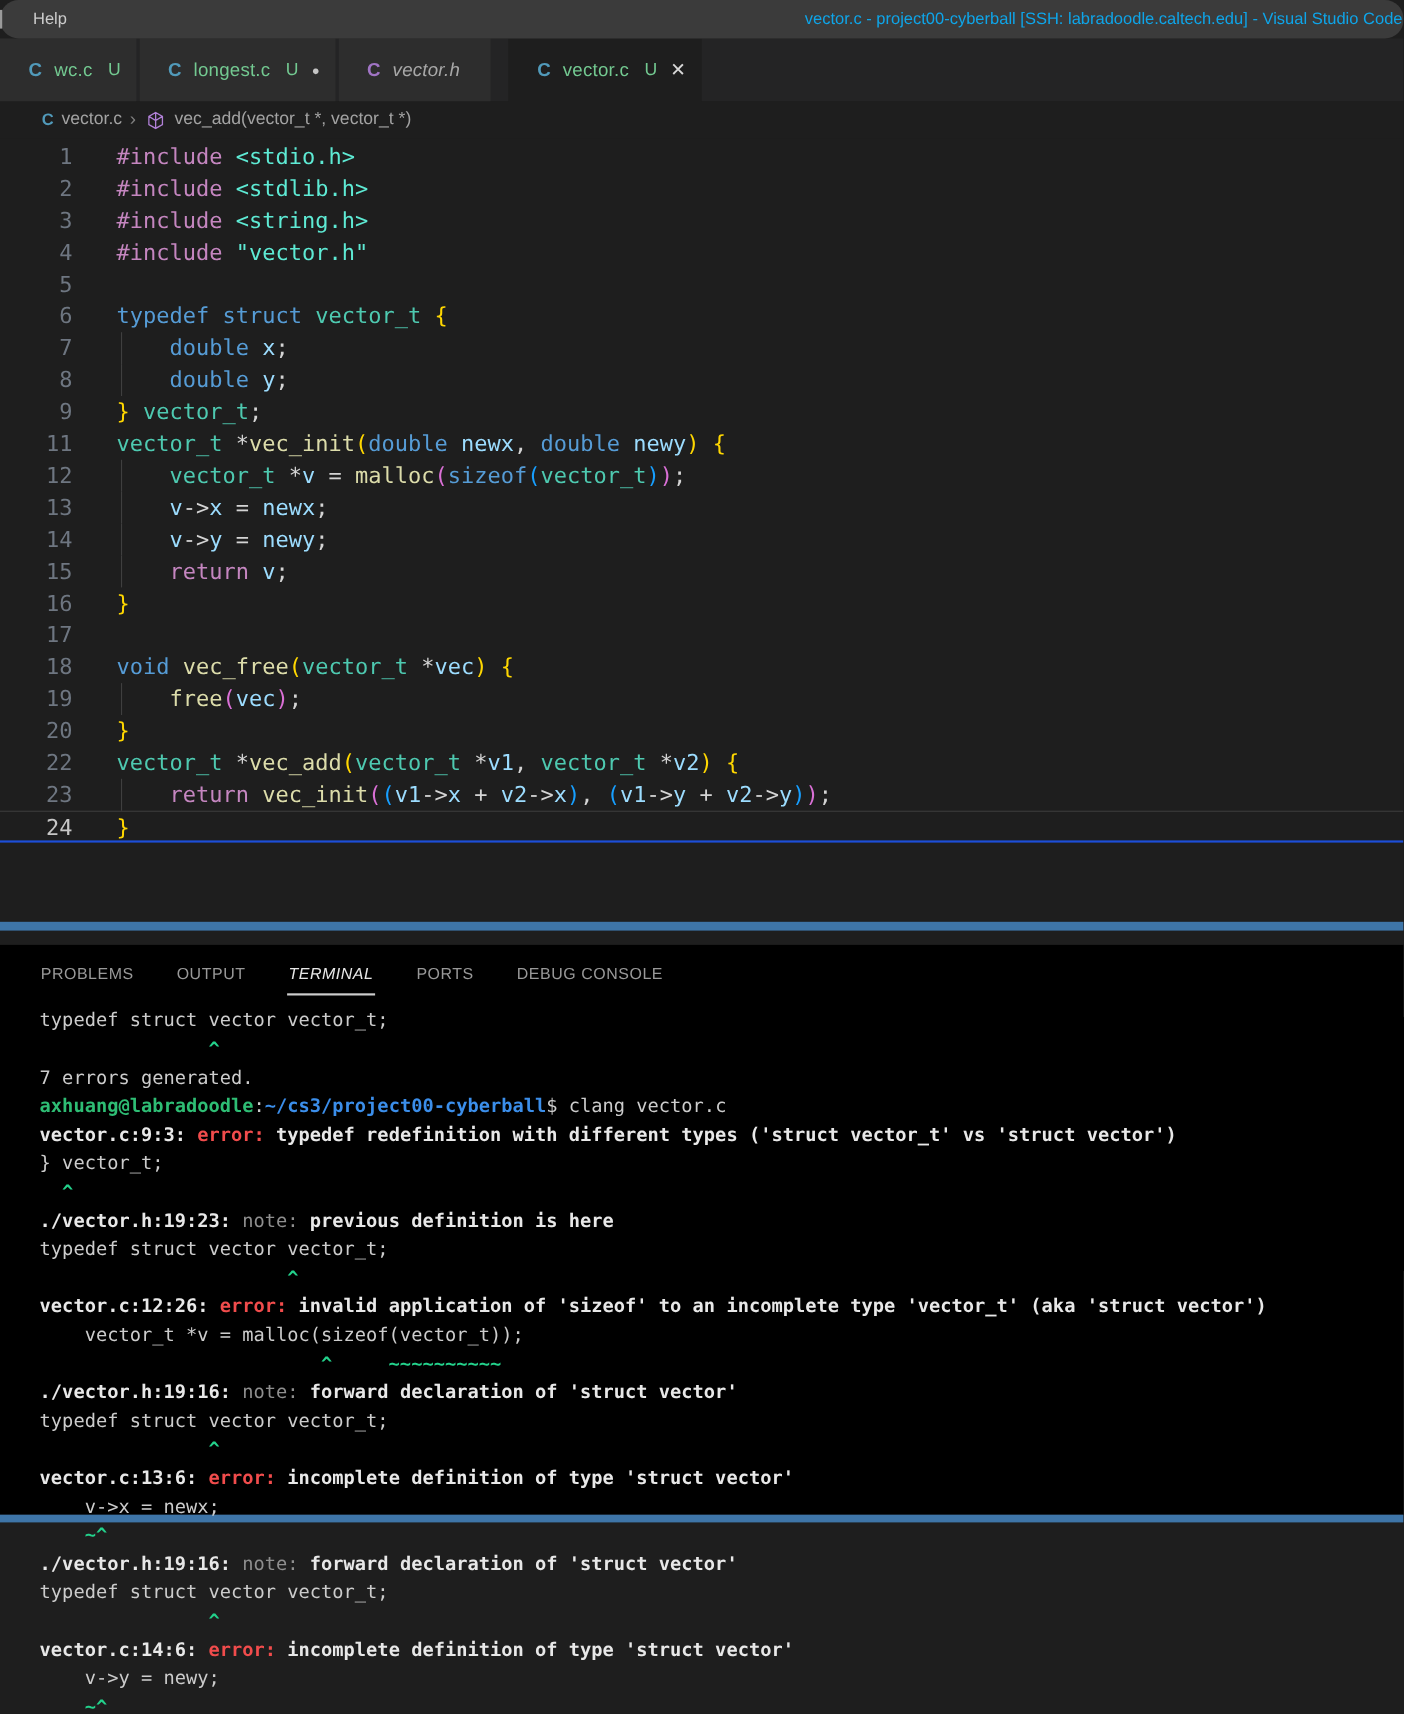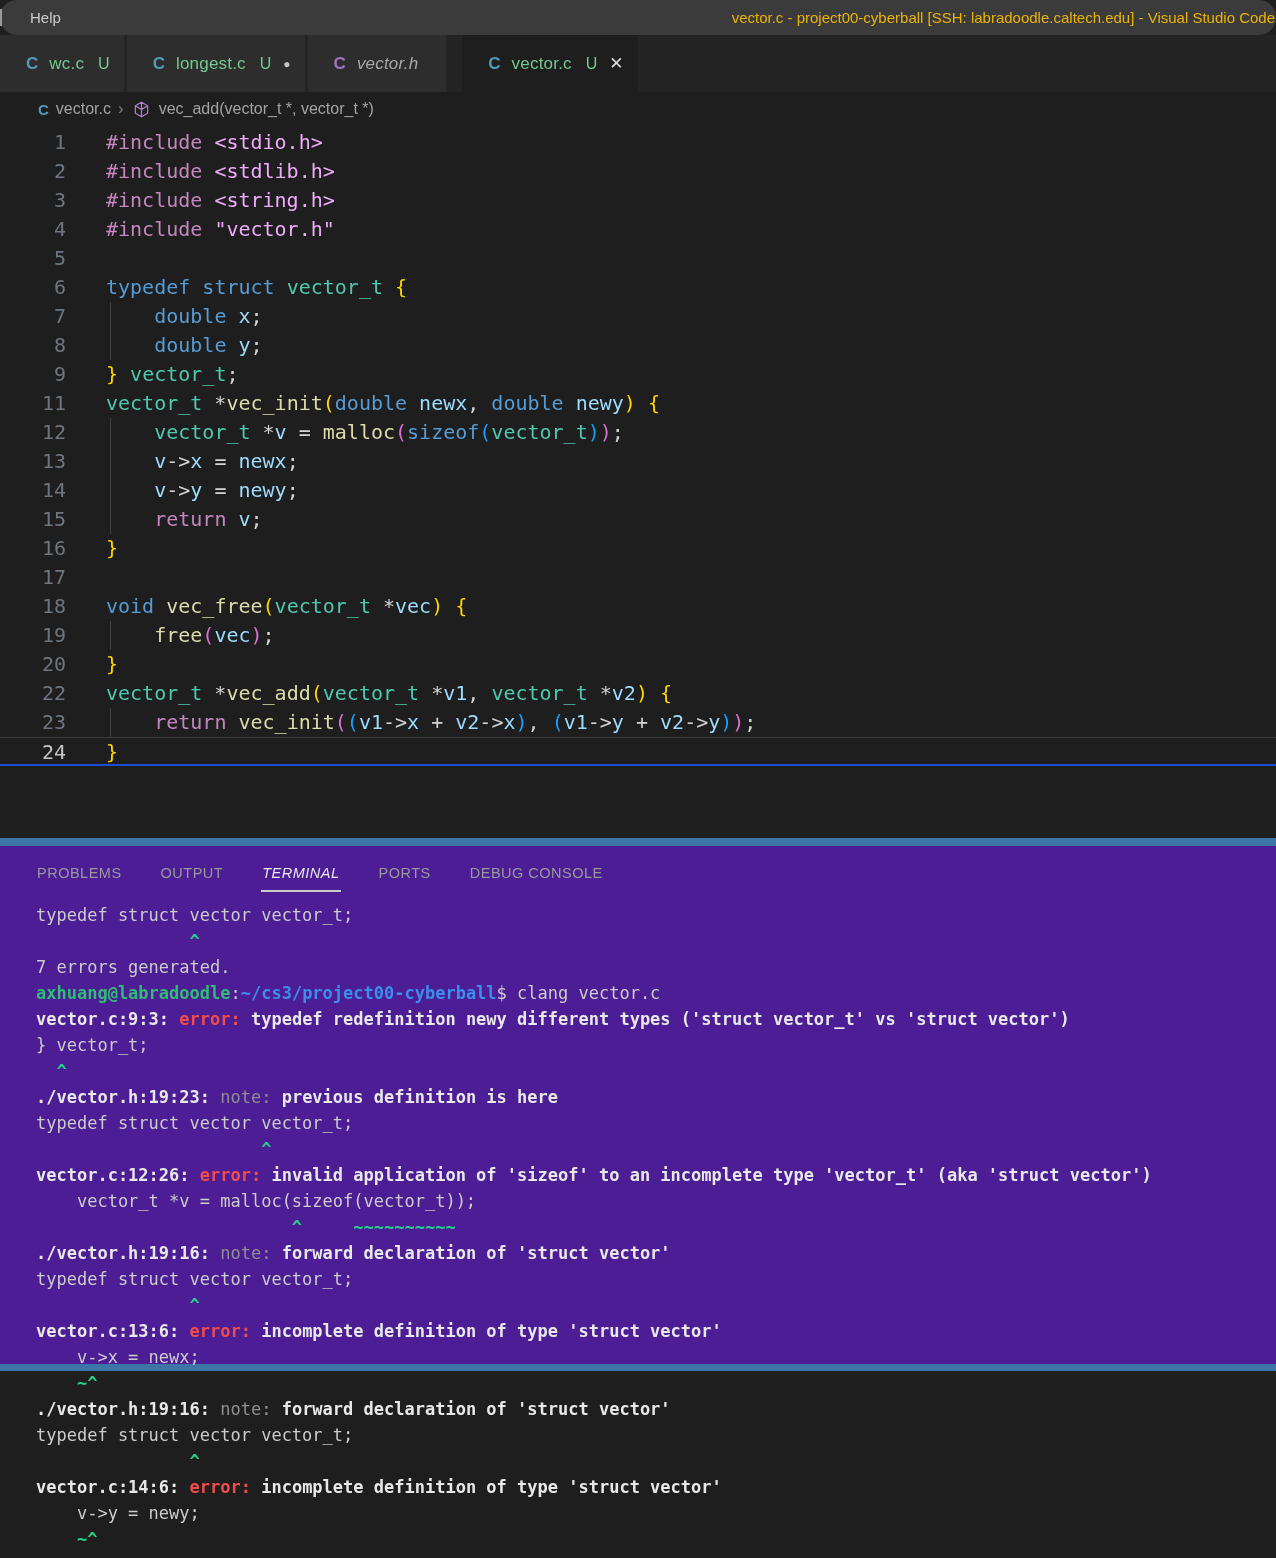--- a/index.html
+++ b/index.html
@@ -5,21 +5,21 @@
   * { margin:0; padding:0; box-sizing:border-box; }
   html,body { width:1276px; height:1558px; overflow:hidden; background:#1e1e1e;
               font-family:"Liberation Sans", sans-serif; }
 
   
   .titlebar { position:relative; height:35px; background:#3b3b3b; color:#cccccc;
               display:flex; align-items:center; font-size:15px;border-radius:17px; }
   .menu-sliver { position:absolute; left:0; top:9px; width:2px; height:17px; background:#9a9a9a; }
   .help-item { margin-left:30px; cursor:default; }
   .window-title { position:absolute; right:1px; top:0; height:35px; line-height:35px;
-                  white-space:nowrap; color:#eab308; }
+                  white-space:nowrap; color:#0ea5e9; }
 
   
   .tabstrip { height:57px; background:#242425; display:flex; align-items:stretch; }
   .tab { display:flex; align-items:center; padding:0 14px 0 26px; background:#2d2d2d;
          margin-right:3px; font-size:17px; flex:none; }
   .tab.active { background:#1e1e1e; }
   .tab.gap-before { margin-left:13px; }
   .ficon { font-weight:bold; font-size:17px; margin-right:11px; }
   .tname { letter-spacing:0.2px; }
   .tname.italic { font-style:italic; }
@@ -38,29 +38,29 @@
   .editor { height:712px; background:#1e1e1e; padding-top:2px; overflow:hidden;
             font-family:"DejaVu Sans Mono", monospace; font-size:20px; line-height:29px; }
   .line { display:flex; white-space:pre; height:29px; position:relative; }
   .gutter { flex:none; width:66px; text-align:right; color:#6e7681; }
   .lc { margin-left:40px; color:#d4d4d4; }
   .line.guide::before { content:""; position:absolute; left:110px; top:0; bottom:0;
                         width:1px; background:#3f3f3f; }
   .line.cur { border-top:1px solid #3c3c3c; border-bottom:2px solid #1d4ed8; }
   .line.cur .gutter { color:#c6c6c6; }
   .tok-kw  { color:#569cd6; } .tok-ctl { color:#c586c0; } .tok-type{ color:#4ec9b0; }
-  .tok-fn  { color:#dcdcaa; } .tok-var { color:#9cdcfe; } .tok-str { color:#f0abfc;text-align:center; }
+  .tok-fn  { color:#dcdcaa; } .tok-var { color:#9cdcfe; } .tok-str { color:#5eead4;text-align:center; }
   .tok-txt { color:#d4d4d4; } .tok-b1  { color:#ffd700; } .tok-b2  { color:#da70d6; }
   .tok-b3  { color:#179fff; }
 
   
   .sash { height:8px; background:#3e75a8; cursor:ns-resize; }
 
   
-  .panel { height:518px; background:#4c1d95; }
+  .panel { height:518px; background:#000000;margin-top:13px; }
   .panel-tabs { height:50px; display:flex; align-items:center; padding-left:36px;
                 gap:37px; font-size:14.5px; letter-spacing:0.5px; color:#999999; }
   .ptab { padding:15px 1px 9px; border-bottom:2px solid transparent; cursor:pointer; }
   .ptab.active { color:#e7e7e7; border-bottom-color:#cccccc;font-style:italic; }
 
   .term { padding:6px 0 0 36px; font-family:"DejaVu Sans Mono", monospace;
           font-size:17px; line-height:26px; }
   .tline { white-space:pre; height:26px; }
   .ts-p  { color:#cccccc; }
   .ts-b  { color:#e8e8e8; font-weight:bold; }
@@ -151,21 +151,21 @@
       <div class="ptab">OUTPUT</div>
       <div class="ptab active">TERMINAL</div>
       <div class="ptab">PORTS</div>
       <div class="ptab">DEBUG CONSOLE</div>
     </div>
   <div class="term" id="term">
       <div class="tline"><span class="ts-p">typedef struct vector vector_t;</span></div>
       <div class="tline"><span class="ts-c">               ^</span></div>
       <div class="tline"><span class="ts-p">7 errors generated.</span></div>
       <div class="tline"><span class="ts-g">axhuang@labradoodle</span><span class="ts-p">:</span><span class="ts-bl">~/cs3/project00-cyberball</span><span class="ts-p">$ clang vector.c</span></div>
-      <div class="tline"><span class="ts-b">vector.c:9:3: </span><span class="ts-e">error: </span><span class="ts-b">typedef redefinition newy different types ('struct vector_t' vs 'struct vector')</span></div>
+      <div class="tline"><span class="ts-b">vector.c:9:3: </span><span class="ts-e">error: </span><span class="ts-b">typedef redefinition with different types ('struct vector_t' vs 'struct vector')</span></div>
       <div class="tline"><span class="ts-p">} vector_t;</span></div>
       <div class="tline"><span class="ts-c">  ^</span></div>
       <div class="tline"><span class="ts-b">./vector.h:19:23: </span><span class="ts-n">note: </span><span class="ts-b">previous definition is here</span></div>
       <div class="tline"><span class="ts-p">typedef struct vector vector_t;</span></div>
       <div class="tline"><span class="ts-c">                      ^</span></div>
       <div class="tline"><span class="ts-b">vector.c:12:26: </span><span class="ts-e">error: </span><span class="ts-b">invalid application of 'sizeof' to an incomplete type 'vector_t' (aka 'struct vector')</span></div>
       <div class="tline"><span class="ts-p">    vector_t *v = malloc(sizeof(vector_t));</span></div>
       <div class="tline"><span class="ts-c">                         ^     ~~~~~~~~~~</span></div>
       <div class="tline"><span class="ts-b">./vector.h:19:16: </span><span class="ts-n">note: </span><span class="ts-b">forward declaration of 'struct vector'</span></div>
       <div class="tline"><span class="ts-p">typedef struct vector vector_t;</span></div>

